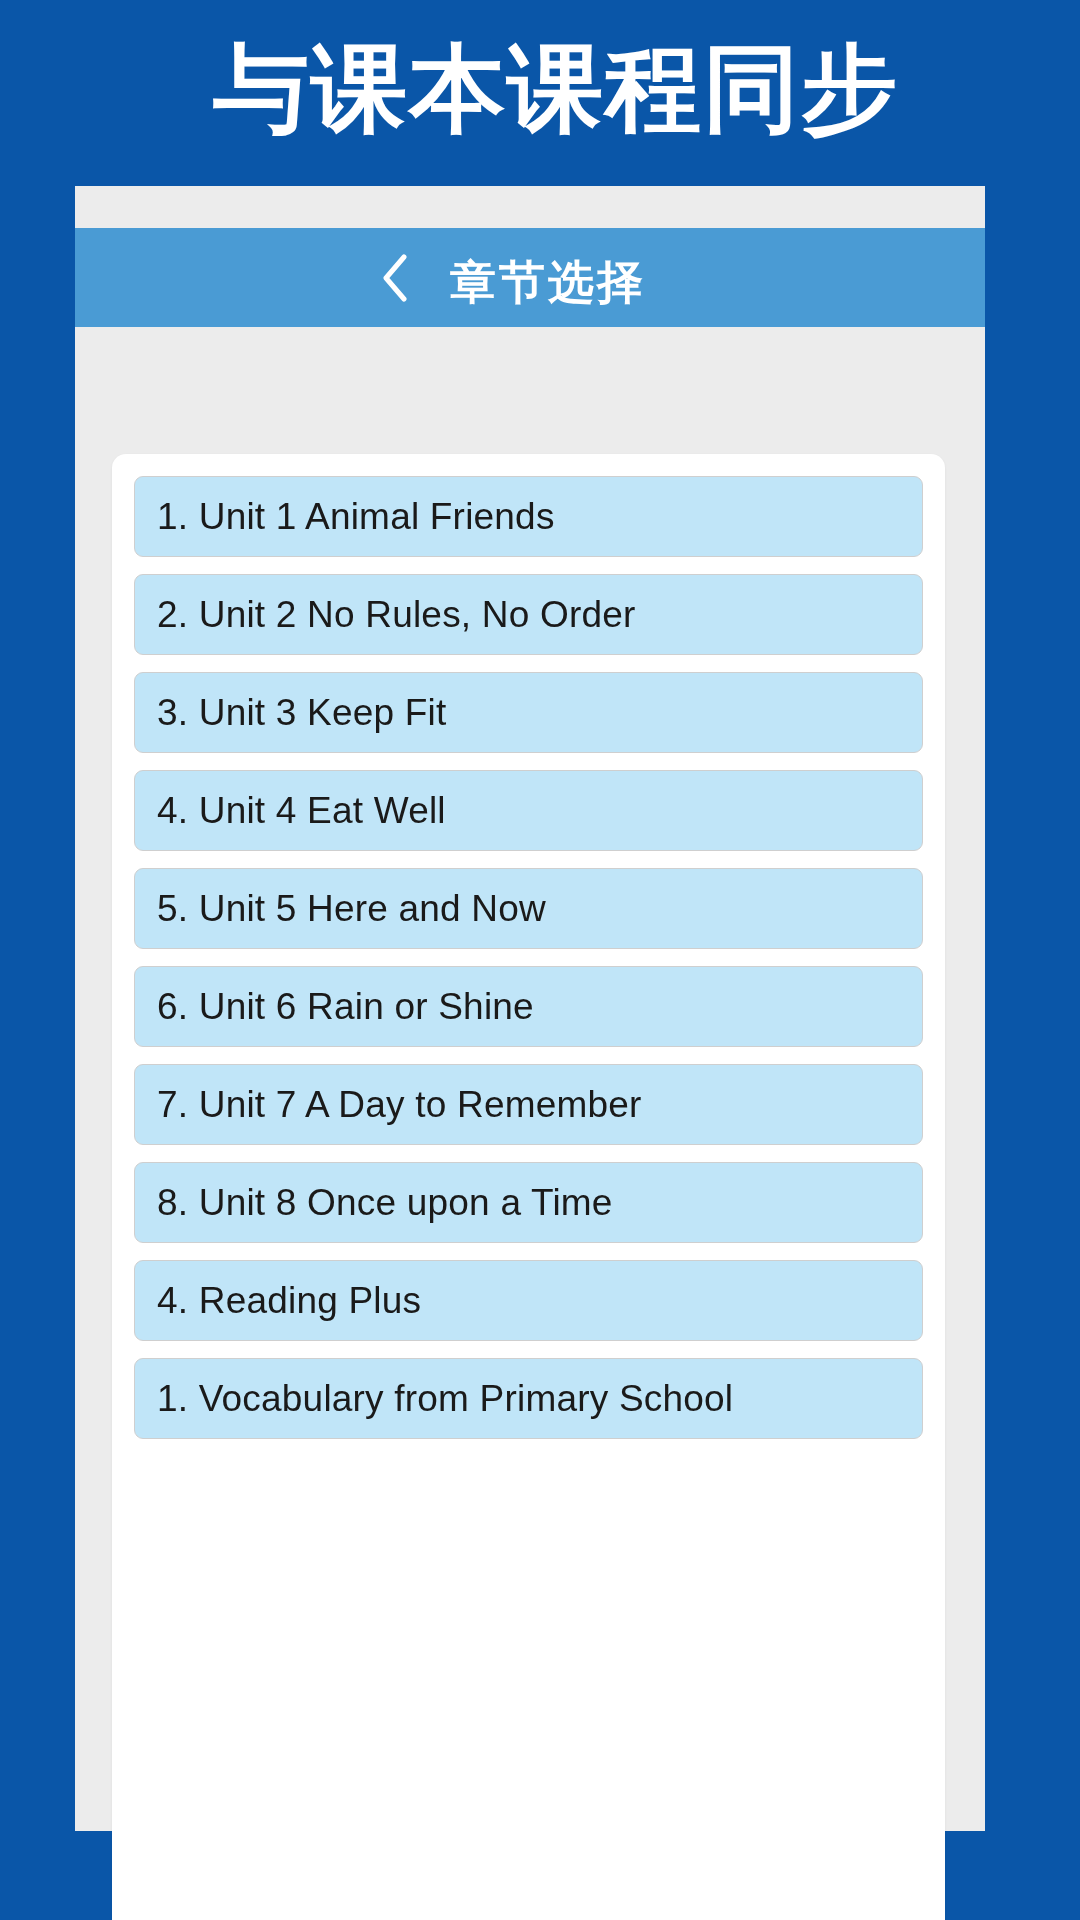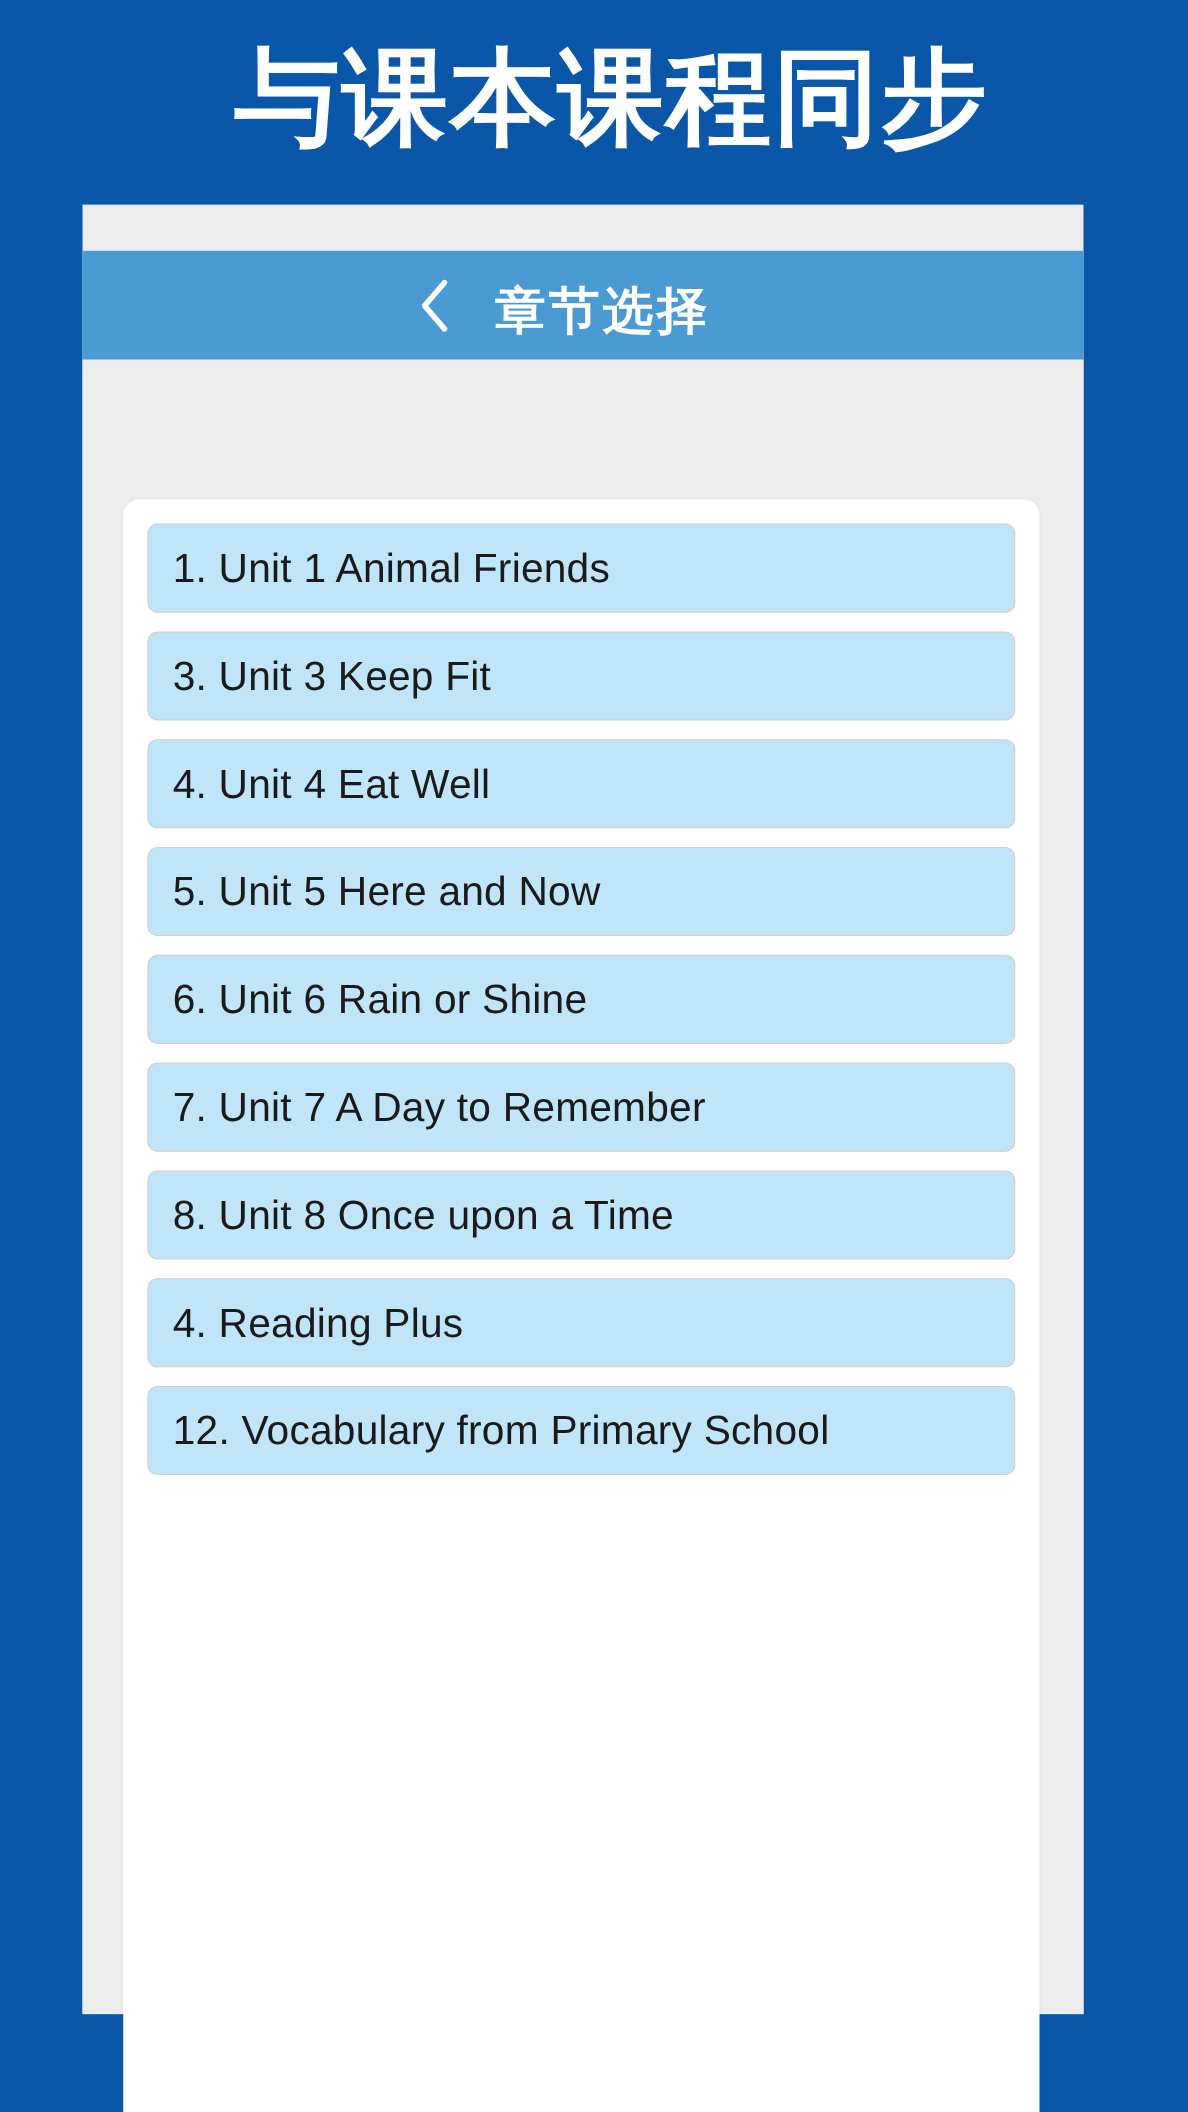--- a/index.html
+++ b/index.html
@@ -153,20 +153,23 @@
       </div>
     </div>
 
     <div class="content-area">
       <div class="chapter-card">
         <div class="chapter-list" id="chapter-list">
             <div class="chapter-item">
               <span class="chapter-item-label">1. Unit 1 Animal Friends</span>
             </div>
             <div class="chapter-item">
+              <span class="chapter-item-label">2. Unit 2 No Rules, No Order</span>
+            </div>
+            <div class="chapter-item">
               <span class="chapter-item-label">3. Unit 3 Keep Fit</span>
             </div>
             <div class="chapter-item">
               <span class="chapter-item-label">4. Unit 4 Eat Well</span>
             </div>
             <div class="chapter-item">
               <span class="chapter-item-label">5. Unit 5 Here and Now</span>
             </div>
             <div class="chapter-item">
               <span class="chapter-item-label">6. Unit 6 Rain or Shine</span>
@@ -174,21 +177,21 @@
             <div class="chapter-item">
               <span class="chapter-item-label">7. Unit 7 A Day to Remember</span>
             </div>
             <div class="chapter-item">
               <span class="chapter-item-label">8. Unit 8 Once upon a Time</span>
             </div>
             <div class="chapter-item">
               <span class="chapter-item-label">4. Reading Plus</span>
             </div>
             <div class="chapter-item">
-              <span class="chapter-item-label">12. Vocabulary from Primary School</span>
+              <span class="chapter-item-label">1. Vocabulary from Primary School</span>
             </div>
           </div>
       </div>
     </div>
 
   </div>
 
 </div>
 
 </body></html>

